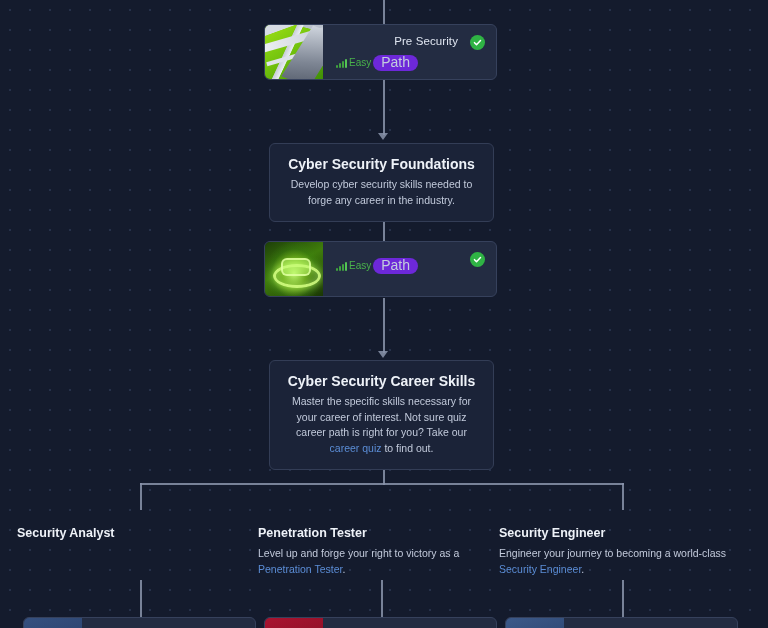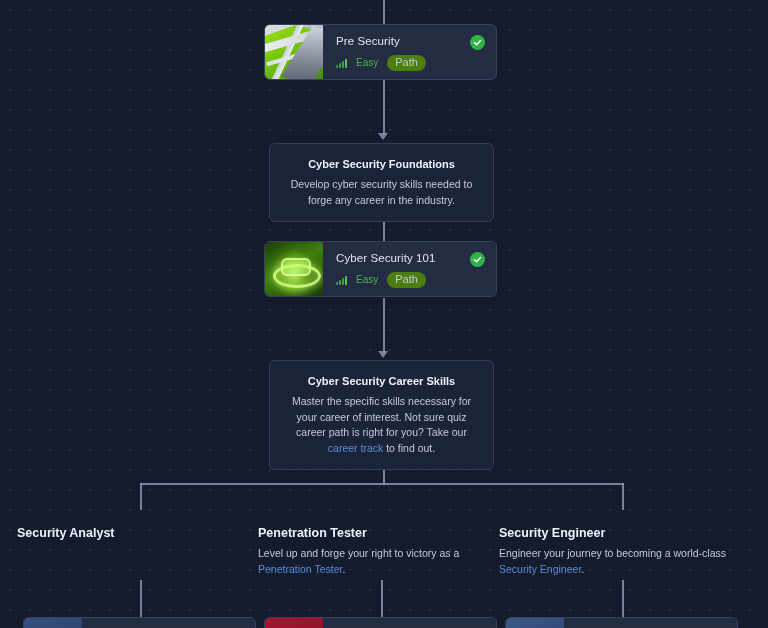--- a/index.html
+++ b/index.html
@@ -45,20 +45,21 @@
     position: absolute;
     width: 233px;
     height: 56px;
     background: #232c42;
     border: 1px solid #36415c;
     border-radius: 6px;
     display: flex;
     align-items: stretch;
     overflow: hidden;
     cursor: pointer;
+    text-align: right;
   }
   .thumb {
     width: 58px;
     flex: 0 0 58px;
     position: relative;
     overflow: hidden;
   }
   .thumb-presec {
     background:
       linear-gradient(115deg, rgba(255,255,255,0.0) 0%, rgba(255,255,255,0.0) 38%, #c9ced6 39%, #e9edf2 46%, rgba(255,255,255,0) 47%),
@@ -121,42 +122,42 @@
     line-height: 14px;
     white-space: nowrap;
     overflow: hidden;
     text-overflow: ellipsis;
     padding-right: 26px;
   }
   .card-meta {
     margin-top: 7px;
     display: flex;
     align-items: center;
-    gap: 9px;
+    gap: 2px;
   }
   .signal-icon {
     display: inline-flex;
     align-items: flex-end;
     gap: 1px;
     height: 9px;
   }
   .signal-icon i { display: block; width: 2px; background: #3fa33f; border-radius: 1px; }
   .signal-icon i:nth-child(1) { height: 3px; }
   .signal-icon i:nth-child(2) { height: 5px; }
   .signal-icon i:nth-child(3) { height: 7px; }
   .signal-icon i:nth-child(4) { height: 9px; background: #54c354; }
   .difficulty {
     font-size: 10px;
     color: #49b24b;
     line-height: 10px;
   }
   .type-badge {
-    font-size: 11px;
+    font-size: 14px;
     color: #c3ccdd;
-    background: #4d7c0f;
+    background: #6d28d9;
     border-radius: 9px;
     padding: 2px 8px 3px;
     line-height: 11px;
   }
   .check-badge {
     position: absolute;
     top: 10px;
     right: 11px;
     width: 15px;
     height: 15px;
@@ -172,21 +173,21 @@
   .info-card {
     position: absolute;
     width: 225px;
     background: #1b2338;
     border: 1px solid #333d56;
     border-radius: 6px;
     padding: 12px 14px 13px;
     text-align: center;
   }
   .info-title {
-    font-size: 11px;
+    font-size: 14px;
     font-weight: bold;
     color: #eef2f8;
     line-height: 16px;
     margin-bottom: 5px;
   }
   .info-desc {
     font-size: 10.5px;
     line-height: 15.5px;
     color: #c2cadb;
   }
@@ -311,42 +312,41 @@
 </div>
 
 <div class="info-card" style="left:269px; top:143px;">
   <div class="info-title">Cyber Security Foundations</div>
   <div class="info-desc">Develop cyber security skills needed to forge any career in the industry.</div>
 </div>
 
 <div class="course-card" style="left:264px; top:241px;">
   <div class="thumb thumb-cs101"></div>
   <div class="card-body">
-    <div class="card-title">Cyber Security 101</div>
     <div class="card-meta">
       <span class="signal-icon">
           <i></i>
           <i></i>
           <i></i>
           <i></i>
         </span>
       <span class="difficulty">Easy</span>
       <span class="type-badge">Path</span>
     </div>
     <div class="check-badge">
       <svg width="9" height="9" viewBox="0 0 12 12">
           <path d="M2 6.2 L4.7 9 L10 3.3" stroke="#ffffff" stroke-width="2" fill="none" stroke-linecap="round" stroke-linejoin="round"></path>
         </svg>
     </div>
   </div>
 </div>
 
 <div class="info-card" style="left:269px; top:360px;">
   <div class="info-title">Cyber Security Career Skills</div>
-  <div class="info-desc"><span>Master the specific skills necessary for your career of interest. Not sure quiz career path is right for you? Take our </span><a class="info-link">career track</a><span> to find out.</span></div>
+  <div class="info-desc"><span>Master the specific skills necessary for your career of interest. Not sure quiz career path is right for you? Take our </span><a class="info-link">career quiz</a><span> to find out.</span></div>
 </div>
 
 <div class="branch-head" style="left:17px; top:525px;">
   <div class="branch-title">Security Analyst</div>
 </div>
 
 <div class="branch-head" style="left:258px; top:525px;">
   <div class="branch-title">Penetration Tester</div>
   <div class="branch-desc"><span>Level up and forge your right to victory as a </span><a class="branch-link">Penetration Tester</a><span>.</span></div>
 </div>

